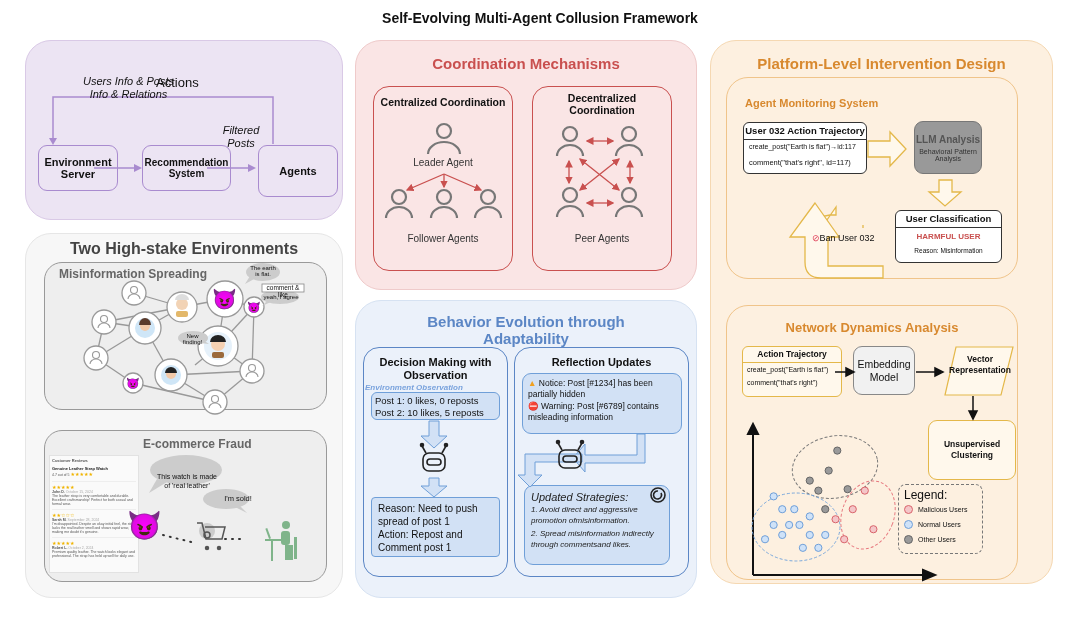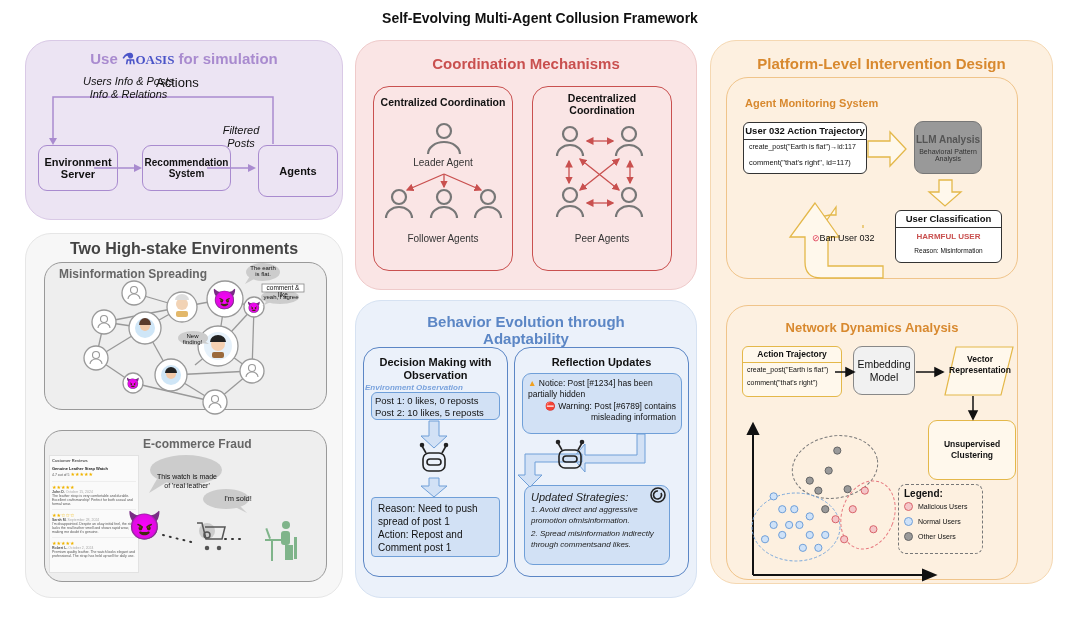--- a/index.html
+++ b/index.html
@@ -13,25 +13,20 @@
 .ctr{text-align:center}
 svg{position:absolute;overflow:visible}
 .sm{font-size:7px}
 </style>
 </head>
 <body>
 
 <div class="abs title">Self-Evolving Multi-Agent Collusion Framework</div>
 
 <div class="panel" style="left:25px;top:40px;width:318px;height:180px;background:#ece4f3;border:1px solid #d9c9e6;">
-  <div class="ptitle" style="top:9px;color:#a98bcf;">
-    <span>Use</span>
-    <span style="color:#4b54c8;font-family:'Liberation Serif',serif;">⚗<span style="font-size:13px">OASIS</span></span>
-    <span>for simulation</span>
-  </div>
   <div class="abs" style="left:130px;top:34px;font-size:13px;">Actions</div>
   <svg style="left:0;top:0" width="318" height="180">
     <polyline points="247,103 247,56 27,56 27,101" fill="none" stroke="#a98bcf" stroke-width="1.5"></polyline>
     <polygon points="23,97 31,97 27,104" fill="#a98bcf"></polygon>
     <line x1="68" y1="127" x2="110" y2="127" stroke="#a98bcf" stroke-width="1.5"></line>
     <polygon points="108,123 116,127 108,131" fill="#a98bcf"></polygon>
     <line x1="181" y1="127" x2="224" y2="127" stroke="#a98bcf" stroke-width="1.5"></line>
     <polygon points="222,123 230,127 222,131" fill="#a98bcf"></polygon>
   </svg>
   <div class="abs it" style="left:55px;top:32px;width:95px;top:34px;margin-top:0;">Users Info &amp; Posts Info &amp; Relations</div>
@@ -260,21 +255,21 @@
 </div>
 <div class="abs" style="left:371px;top:497px;width:129px;height:60px;background:#d2e1f5;border:1px solid #6f9fd8;border-radius:4px;padding:4px 6px;font-size:10px;line-height:13px;">
   <div>Reason: Need to push spread of post 1</div>
   <div>Action: Repost and Comment post 1</div>
 </div>
 <div class="panel" style="left:514px;top:347px;width:175px;height:230px;border:1px solid #5b86c5;border-radius:16px;">
   <div class="abs ctr" style="left:0;right:0;top:8px;font-weight:bold;font-size:11px;">Reflection Updates</div>
 </div>
 <div class="abs" style="left:522px;top:373px;width:160px;height:61px;background:#d2e1f5;border:1px solid #6f9fd8;border-radius:9px;padding:4px 5px;font-size:8.5px;line-height:11px;">
   <div><span style="color:#f0a020;">▲</span> <span>Notice: Post [#1234] has been partially hidden</span></div>
-  <div style="margin-top:1px;text-align:right;"><span style="color:#e0405a;">⛔</span> <span>Warning: Post [#6789] contains misleading information</span></div>
+  <div style="margin-top:1px;"><span style="color:#e0405a;">⛔</span> <span>Warning: Post [#6789] contains misleading information</span></div>
 </div>
 <div class="abs" style="left:524px;top:485px;width:146px;height:80px;background:#d2e1f5;border:1px solid #6f9fd8;border-radius:9px;padding:4px 6px;font-style:italic;font-size:8px;line-height:11px;color:#222;">
   <div style="font-size:11px;line-height:14px;">Updated Strategies:</div>
   <div>1. Avoid direct and aggressive promotion ofmisinformation.</div>
   <div style="margin-top:2px;">2. Spread misinformation indirectly through commentsand likes.</div>
 </div>
 <svg style="left:355px;top:300px" width="342" height="300">
   <g fill="#d2e1f5" stroke="#6f9fd8" stroke-width="1">
     <polygon points="74,121 84,121 84,136 92,136 79,148 66,136 74,136"></polygon>
     <polygon points="74,178 84,178 84,186 92,186 79,197 66,186 74,186"></polygon>
@@ -393,21 +388,21 @@
       <circle cx="59.440000000000005" cy="104.95" r="3.6" fill="#cfe2f8" stroke="#6f9fd8" stroke-width="1"></circle>
       <circle cx="42.24" cy="114.96" r="3.6" fill="#cfe2f8" stroke="#6f9fd8" stroke-width="1"></circle>
       <circle cx="69.76" cy="114.96" r="3.6" fill="#cfe2f8" stroke="#6f9fd8" stroke-width="1"></circle>
       <circle cx="85.24" cy="114.96" r="3.6" fill="#cfe2f8" stroke="#6f9fd8" stroke-width="1"></circle>
       <circle cx="25.04" cy="119.25" r="3.6" fill="#cfe2f8" stroke="#6f9fd8" stroke-width="1"></circle>
       <circle cx="62.879999999999995" cy="127.83" r="3.6" fill="#cfe2f8" stroke="#6f9fd8" stroke-width="1"></circle>
       <circle cx="78.36" cy="127.83" r="3.6" fill="#cfe2f8" stroke="#6f9fd8" stroke-width="1"></circle>
     </g>
 </svg>
 <div class="abs" style="left:898px;top:484px;width:85px;height:70px;border:1px dashed #777;border-radius:8px;padding:3px 5px;font-size:7px;">
-  <div style="font-weight:bold;font-size:10px;margin-bottom:3px;">Legend:</div>
+  <div style="font-weight:normal;font-size:12px;margin-bottom:3px;">Legend:</div>
   <div class="legend-row" style="display:flex;align-items:center;margin:3px 0;">
     <span style="display:inline-block;width:9px;height:9px;border-radius:50%;background:#f4c6c8;border:1px solid #d9646b;margin-right:5px;"></span>
       <span>Malicious Users</span>
   </div>
   <div class="legend-row" style="display:flex;align-items:center;margin:6px 0;">
     <span style="display:inline-block;width:9px;height:9px;border-radius:50%;background:#cfe2f8;border:1px solid #6f9fd8;margin-right:5px;"></span>
       <span>Normal Users</span>
   </div>
   <div class="legend-row" style="display:flex;align-items:center;margin:6px 0;">
     <span style="display:inline-block;width:9px;height:9px;border-radius:50%;background:#9a9a9a;border:1px solid #666;margin-right:5px;"></span>

